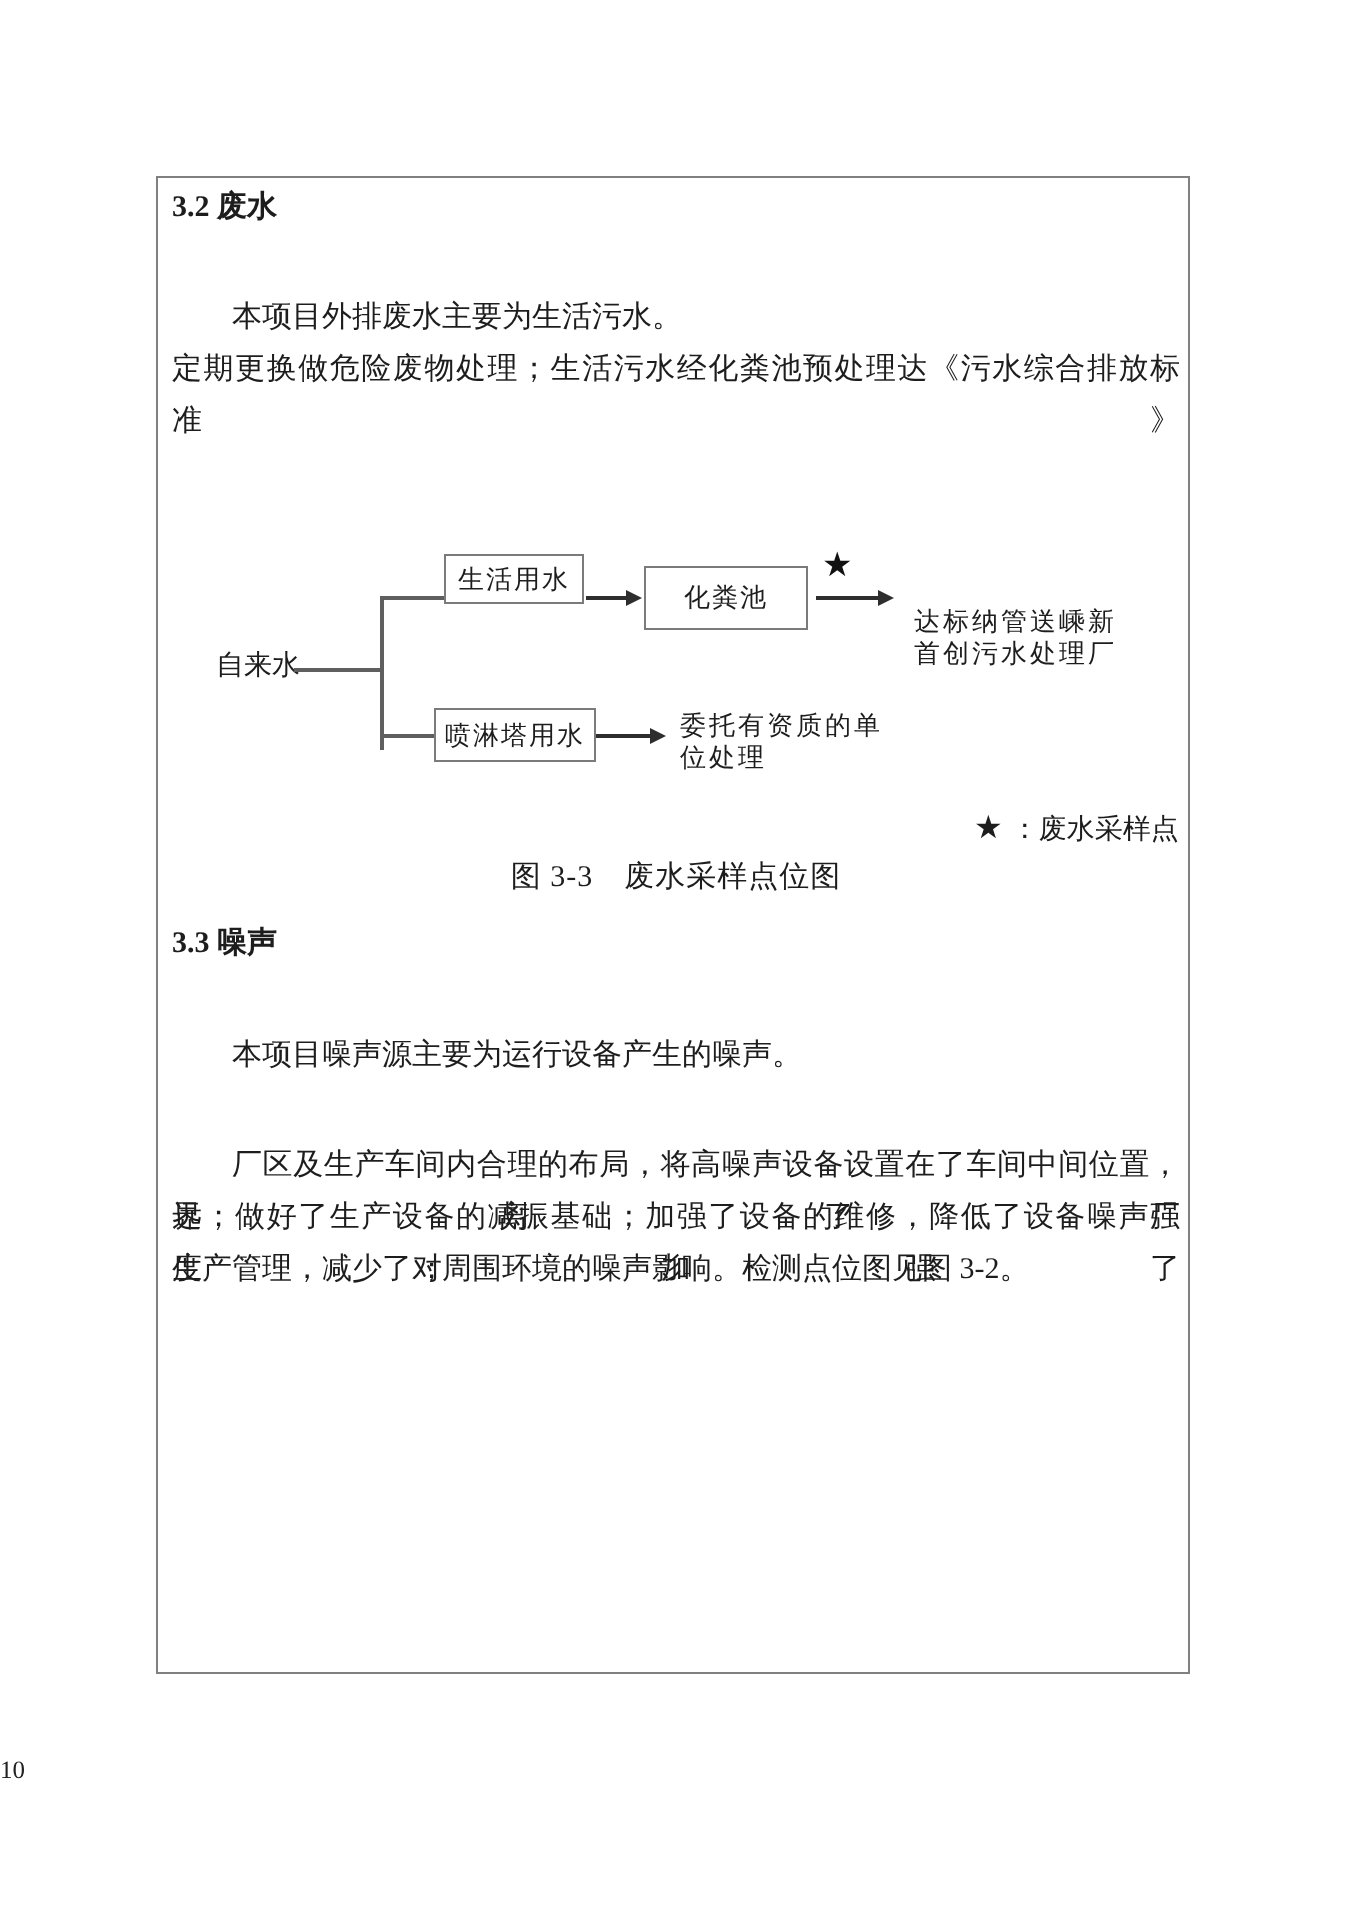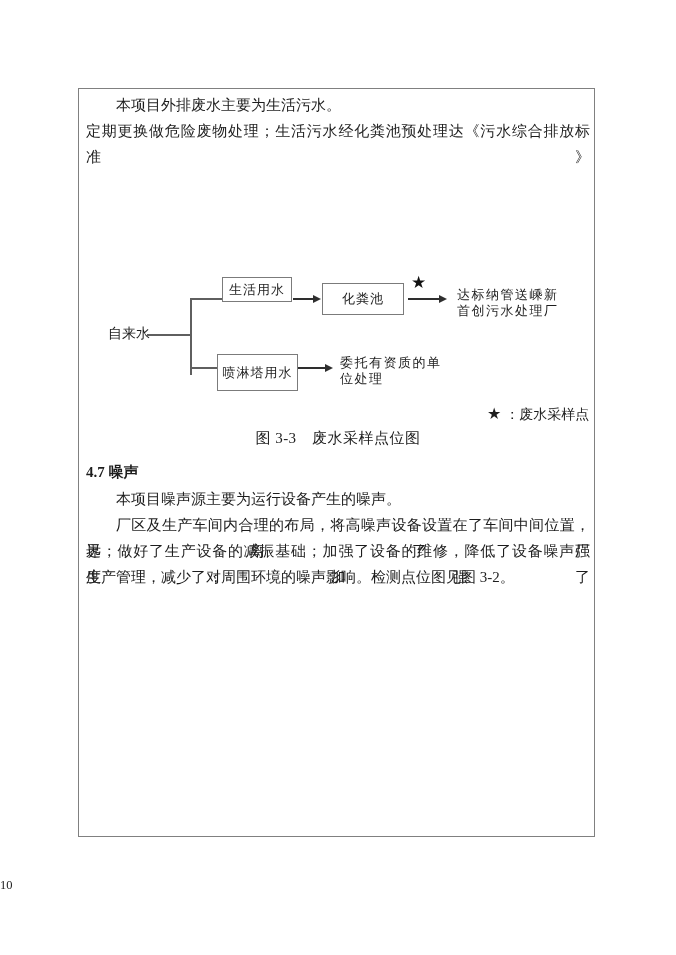--- a/index.html
+++ b/index.html
@@ -8,21 +8,21 @@
     font-family:"Liberation Serif","DejaVu Serif",serif;
     color:#1d1d1d;overflow:hidden;
   }
   .page-box{
     position:absolute;left:78px;top:88px;width:517px;height:749px;
     border:1px solid #808080;background:#ffffff;box-sizing:border-box;
   }
   .textblock{position:absolute;left:86px;width:504px;font-size:15px;}
   .sec-heading{font-weight:bold;height:25px;line-height:25px;white-space:nowrap;}
   .line{height:26px;line-height:26px;white-space:nowrap;overflow:visible;}
-  .indent{text-indent:2em;}
+  .indent{text-indent:2em;margin-top:29px;}
   .just{text-align:justify;text-align-last:justify;white-space:normal;}
   
   .fc-label{position:absolute;font-size:14px;line-height:14px;white-space:nowrap;}
   .fc-line{position:absolute;background:#5f5f5f;}
   .fc-box{
     position:absolute;border:1.5px solid #7b7b7b;background:#fff;box-sizing:border-box;
     display:flex;align-items:center;justify-content:center;
     font-size:13px;letter-spacing:1px;white-space:nowrap;
   }
   .fc-arrow-line{position:absolute;height:1.5px;background:#2e2e2e;}
@@ -39,20 +39,21 @@
     font-weight:normal;font-size:15px;letter-spacing:0.5px;}
   .pagenum{position:absolute;left:0;top:878px;width:676px;text-align:left;
     font-size:12.5px;color:#222;}
 </style>
 </head>
 <body>
 
 <div class="page-box"></div>
 
 <div class="textblock" style="top:92px;">
+  <div class="sec-heading">3.2 废水</div>
   <div class="line indent">本项目外排废水主要为生活污水。</div>
   <div class="line just">定期更换做危险废物处理；生活污水经化粪池预处理达《污水综合排放标准》</div>
 </div>
 
 <div>
   <span class="fc-label" style="left:108px;top:327px;">自来水</span>
   <div class="fc-line" style="left:147px;top:334px;width:43px;height:1.5px;"></div>
   <div class="fc-line" style="left:190px;top:298px;width:1.5px;height:77px;"></div>
   <div class="fc-line" style="left:191px;top:298px;width:31px;height:1.5px;"></div>
   <div class="fc-line" style="left:191px;top:367px;width:26px;height:1.5px;"></div>
@@ -61,43 +62,43 @@
 
   <div class="fc-arrow-line" style="left:293px;top:298px;width:20px;"></div>
   <div class="fc-arrow-head" style="left:313px;top:294.5px;"></div>
 
   <div class="fc-box" style="left:322px;top:283px;width:82px;height:32px;">化粪池</div>
 
   <span class="fc-star" style="left:411px;top:274px;">★</span>
   <div class="fc-arrow-line" style="left:408px;top:298px;width:31px;"></div>
   <div class="fc-arrow-head" style="left:439px;top:294.5px;"></div>
 
-  <div class="fc-out" style="left:457px;top:287px;">
+  <div class="fc-out" style="left:457px;top:303px;">
     <div>达标纳管送嵊新</div>
     <div>首创污水处理厂</div>
   </div>
 
-  <div class="fc-box" style="left:217px;top:354px;width:81px;height:37px;">喷淋塔用水</div>
+  <div class="fc-box" style="left:217px;top:354px;width:81px;height:27px;">喷淋塔用水</div>
 
   <div class="fc-arrow-line" style="left:298px;top:367px;width:27px;"></div>
   <div class="fc-arrow-head" style="left:325px;top:363.5px;"></div>
 
   <div class="fc-out" style="left:340px;top:355px;">
     <div>委托有资质的单</div>
     <div>位处理</div>
   </div>
 </div>
 
 <div class="legend">
   <span class="star">★</span><span>：废水采样点</span>
 </div>
 
 <div class="caption">图 3-3　废水采样点位图</div>
 
 <div class="textblock" style="top:458px;">
-  <div class="sec-heading" style="height:28px;line-height:28px;">4.7 噪声</div>
+  <div class="sec-heading" style="height:28px;line-height:28px;">3.3 噪声</div>
   <div class="line indent">本项目噪声源主要为运行设备产生的噪声。</div>
   <div class="line indent just">厂区及生产车间内合理的布局，将高噪声设备设置在了车间中间位置，远离了厂</div>
   <div class="line just">界；做好了生产设备的减振基础；加强了设备的维修，降低了设备噪声强度；加强了</div>
   <div class="line">生产管理，减少了对周围环境的噪声影响。检测点位图见图 3-2。</div>
 </div>
 
 <div class="pagenum">10</div>
 
 </body></html>

